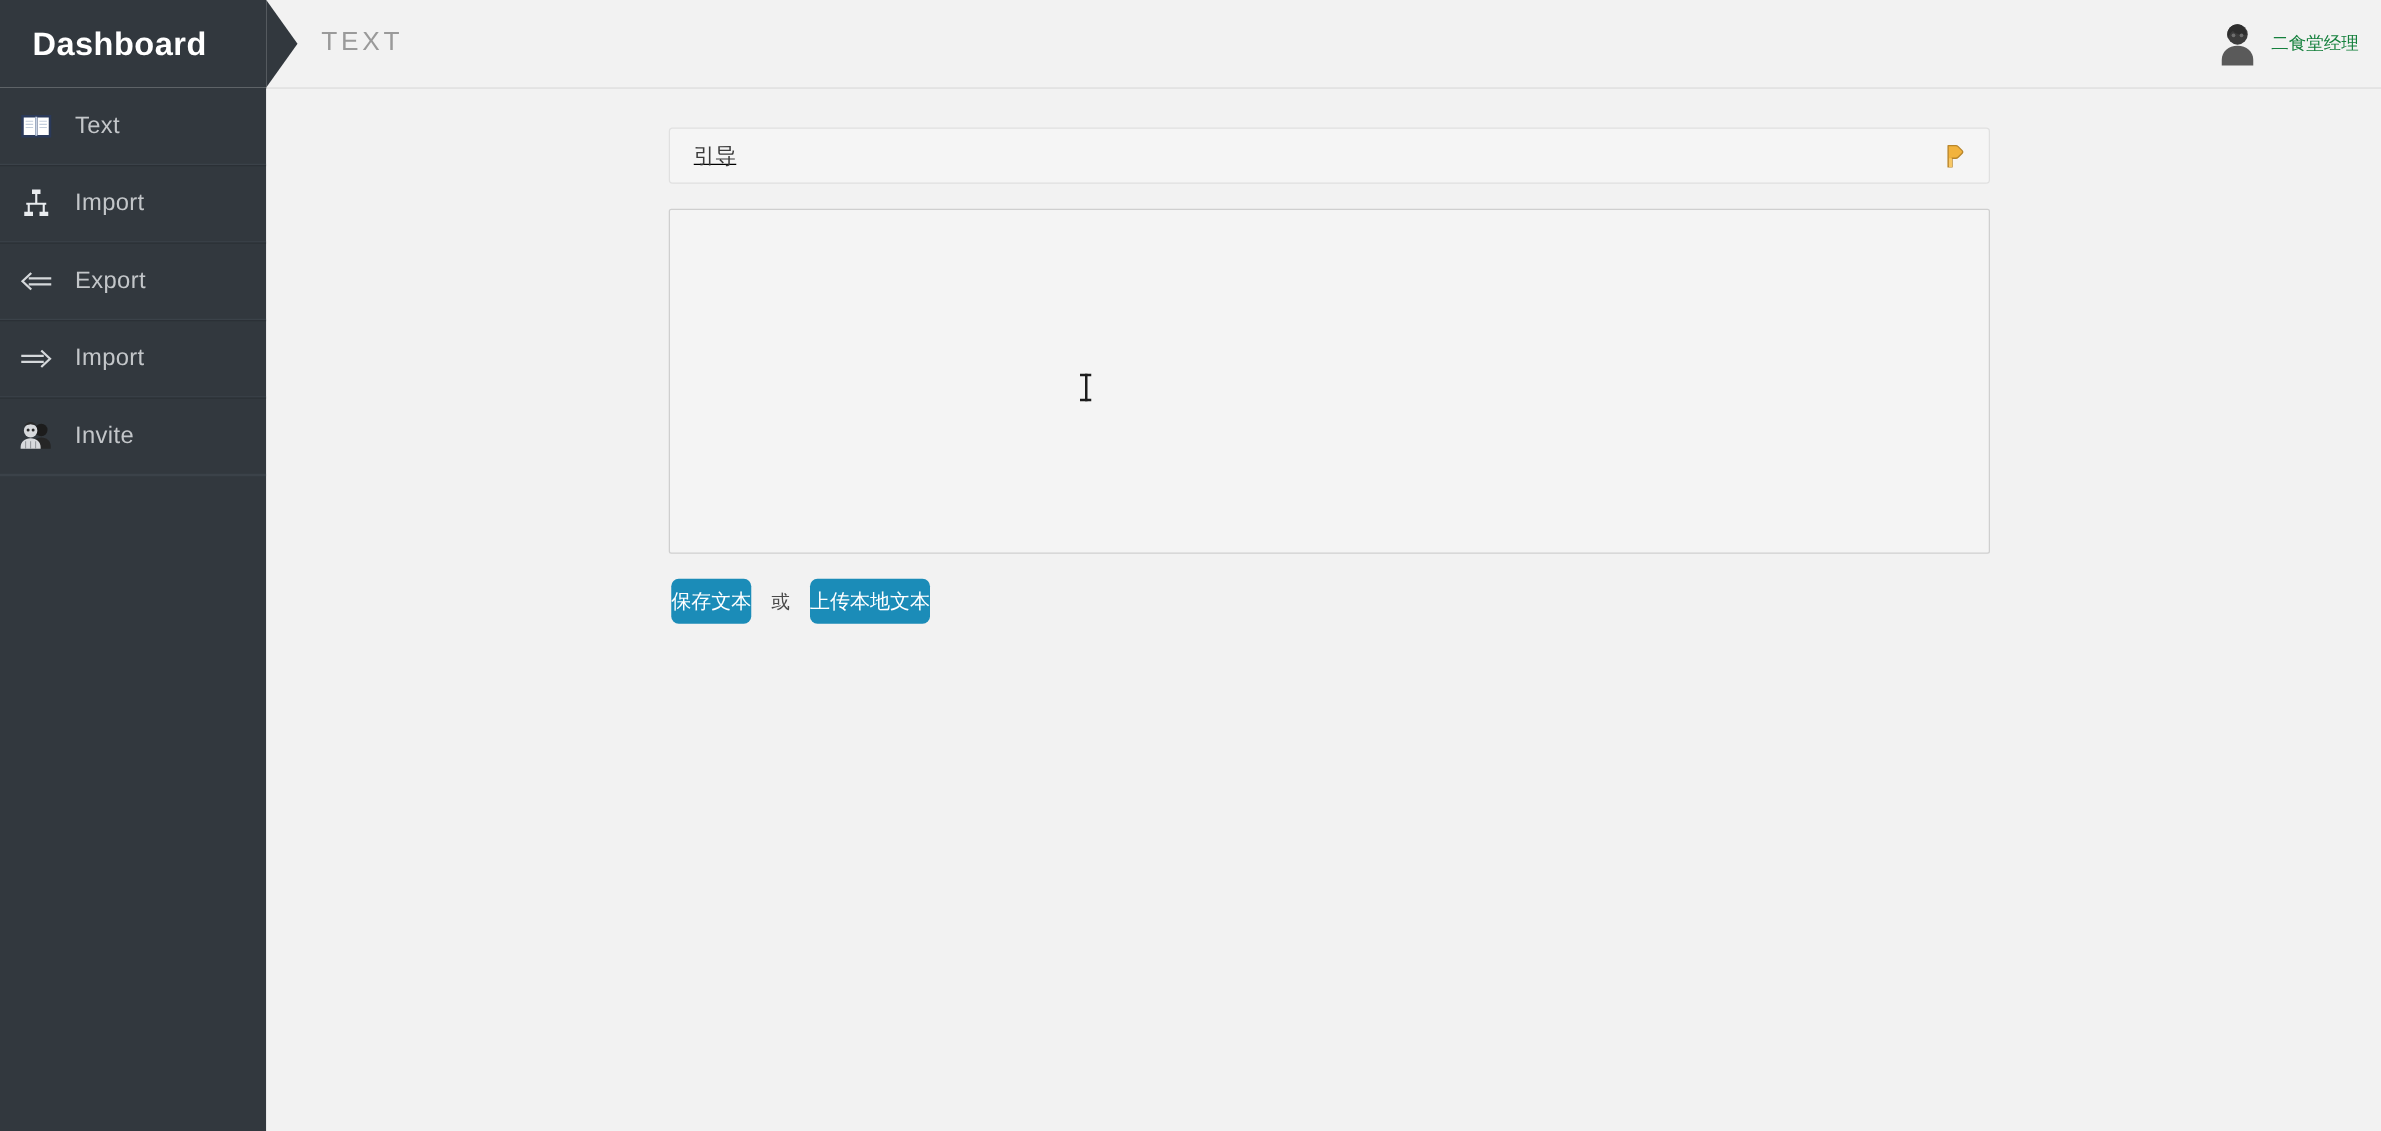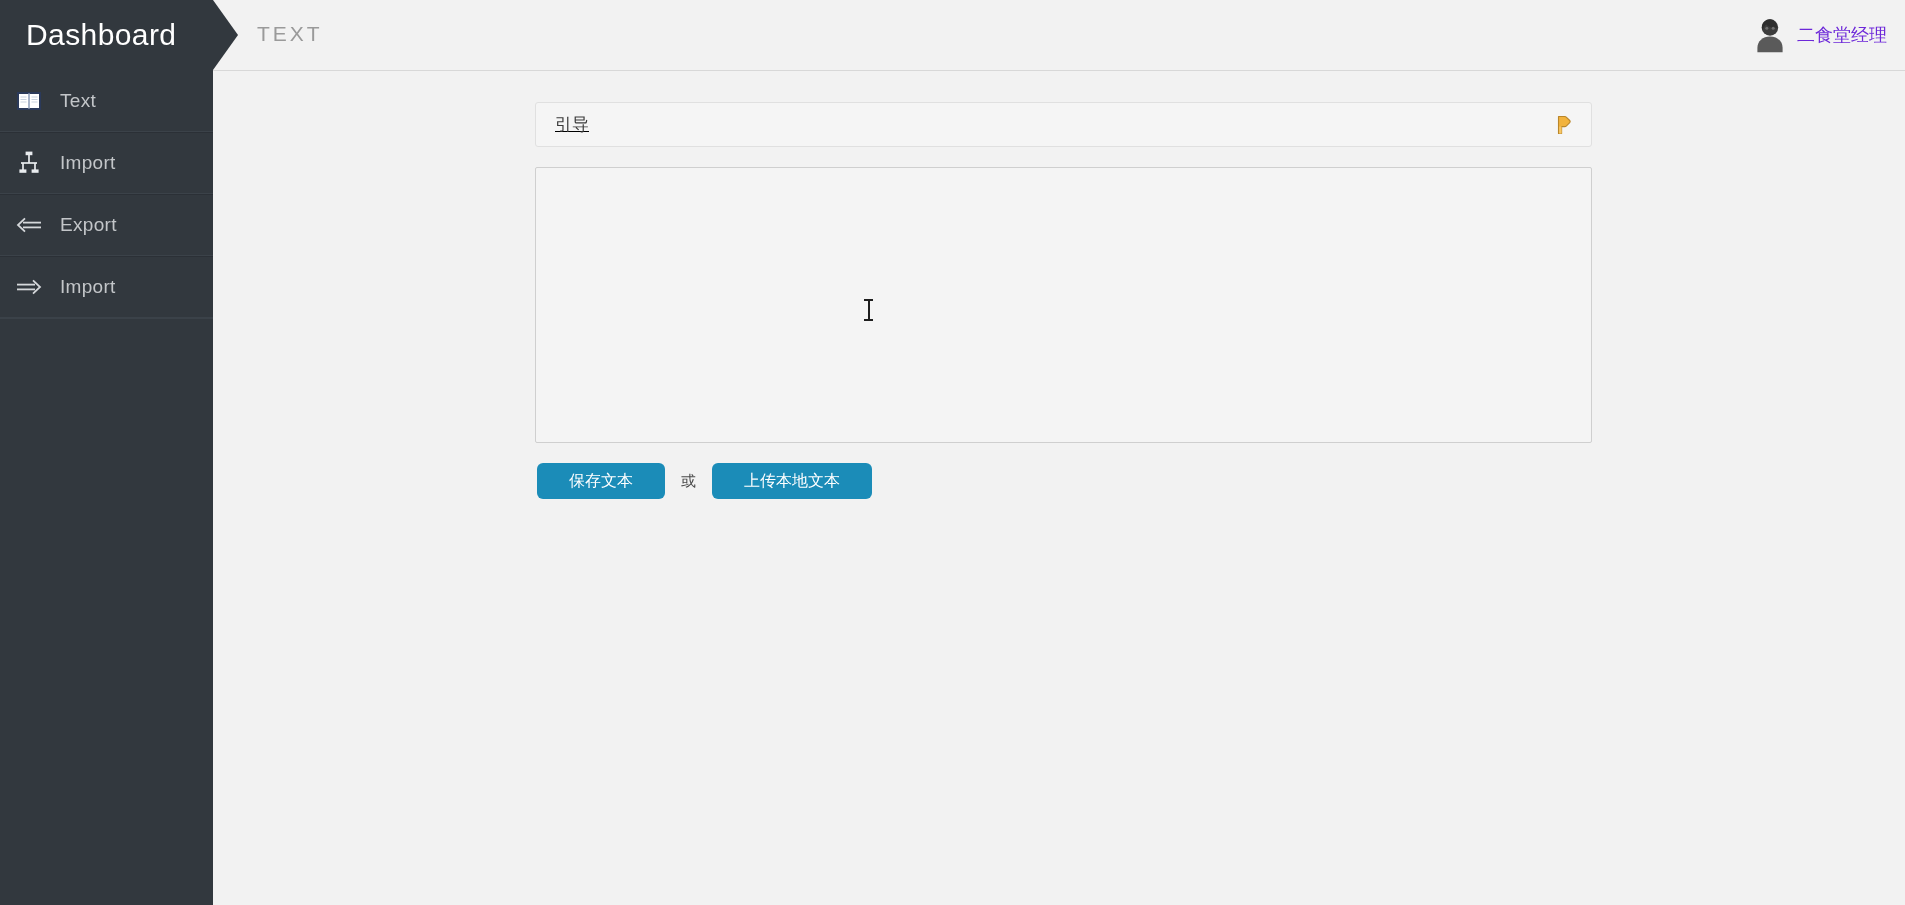--- a/index.html
+++ b/index.html
@@ -43,22 +43,22 @@
     position: absolute;
     left: 0; top: 0;
     width: 213px;
     height: 70px;
     background: #32383e;
     display: flex;
     align-items: center;
   }
   .brand-title {
     color: #ffffff;
-    font-size: 30px;
-    font-weight: normal;
+    font-size: 26px;
+    font-weight: bold;
     letter-spacing: 0.4px;
     margin-left: 26px;
     font-family: "Liberation Sans", "DejaVu Sans", sans-serif;
   }
   .brand-arrow {
     position: absolute;
     left: 213px;
     top: 0;
     width: 0;
     height: 0;
@@ -86,22 +86,22 @@
     gap: 6px;
     padding-right: 8px;
   }
   .avatar {
     width: 42px;
     height: 42px;
     position: relative;
     flex: 0 0 auto;
   }
   .user-name {
-    font-size: 18px;
-    color: #6d28d9;
+    font-size: 14px;
+    color: #15803d;
     font-family: "DejaVu Sans", "Liberation Sans", sans-serif;
     white-space: nowrap;
   }
 
   
   .sidebar {
     position: absolute;
     left: 0;
     top: 70px;
     width: 213px;
@@ -208,21 +208,21 @@
   }
   .btn {
     background: #1b8cb8;
     color: #ffffff;
     border: none;
     border-radius: 6px;
     height: 36px;
     font-size: 16px;
     font-family: "DejaVu Sans", "Liberation Sans", sans-serif;
     cursor: pointer;
-    padding: 0 32px;
+    padding: 0 0;
     line-height: 36px;
     display: inline-block;
     box-sizing: border-box;
   }
   .or-text {
     font-size: 15px;
     color: #4a4a4a;
     margin: 0 16px;
     font-family: "DejaVu Sans", "Liberation Sans", sans-serif;
   }
@@ -346,20 +346,39 @@
           <g stroke="#d5d8db" stroke-width="1.8" fill="none">
             <line x1="2" y1="6.6" x2="20" y2="6.6"></line>
             <line x1="2" y1="11.4" x2="20" y2="11.4"></line>
             <polyline points="18,2.4 25,9 18,15.6"></polyline>
           </g>
         </svg>
       </span>
       <span class="nav-label">Import</span>
     </div>
 
+    <div class="nav-item">
+      <span class="nav-icon">
+        <svg width="28" height="24" viewBox="0 0 28 24" aria-hidden="true">
+          <circle cx="18" cy="7" r="5" fill="#1c1c1c"></circle>
+          <path d="M18 13c-4.4 0-7.6 2.8-7.6 6.8V22h15.2v-2.2c0-4-3.2-6.8-7.6-6.8z" fill="#262626"></path>
+          <circle cx="9.5" cy="7.5" r="5.4" fill="#d8dadd"></circle>
+          <path d="M9.5 13.5c-4.6 0-8 2.9-8 7V22h16v-1.5c0-4.1-3.4-7-8-7z" fill="#d8dadd"></path>
+          <circle cx="7.5" cy="7" r="1.2" fill="#2a2a2a"></circle>
+          <circle cx="11.5" cy="7" r="1.2" fill="#2a2a2a"></circle>
+          <path d="M4.4 3.6c1.2-2 3.2-3.1 5.1-3.1s3.9 1.1 5.1 3.1c-1.7-.8-3.4-1.2-5.1-1.2s-3.4.4-5.1 1.2z" fill="#2a2a2a"></path>
+          <g stroke="#8f9296" stroke-width="0.8">
+            <line x1="5.5" y1="16" x2="5.5" y2="22"></line>
+            <line x1="9.5" y1="16" x2="9.5" y2="22"></line>
+            <line x1="13.5" y1="16" x2="13.5" y2="22"></line>
+          </g>
+        </svg>
+      </span>
+      <span class="nav-label">Invite</span>
+    </div>
 
     <div class="nav-spacer"></div>
   </nav>
 
   <main class="content">
 
     <section class="panel">
 
       <div class="panel-header">
         <span class="panel-header-title">引导</span>

